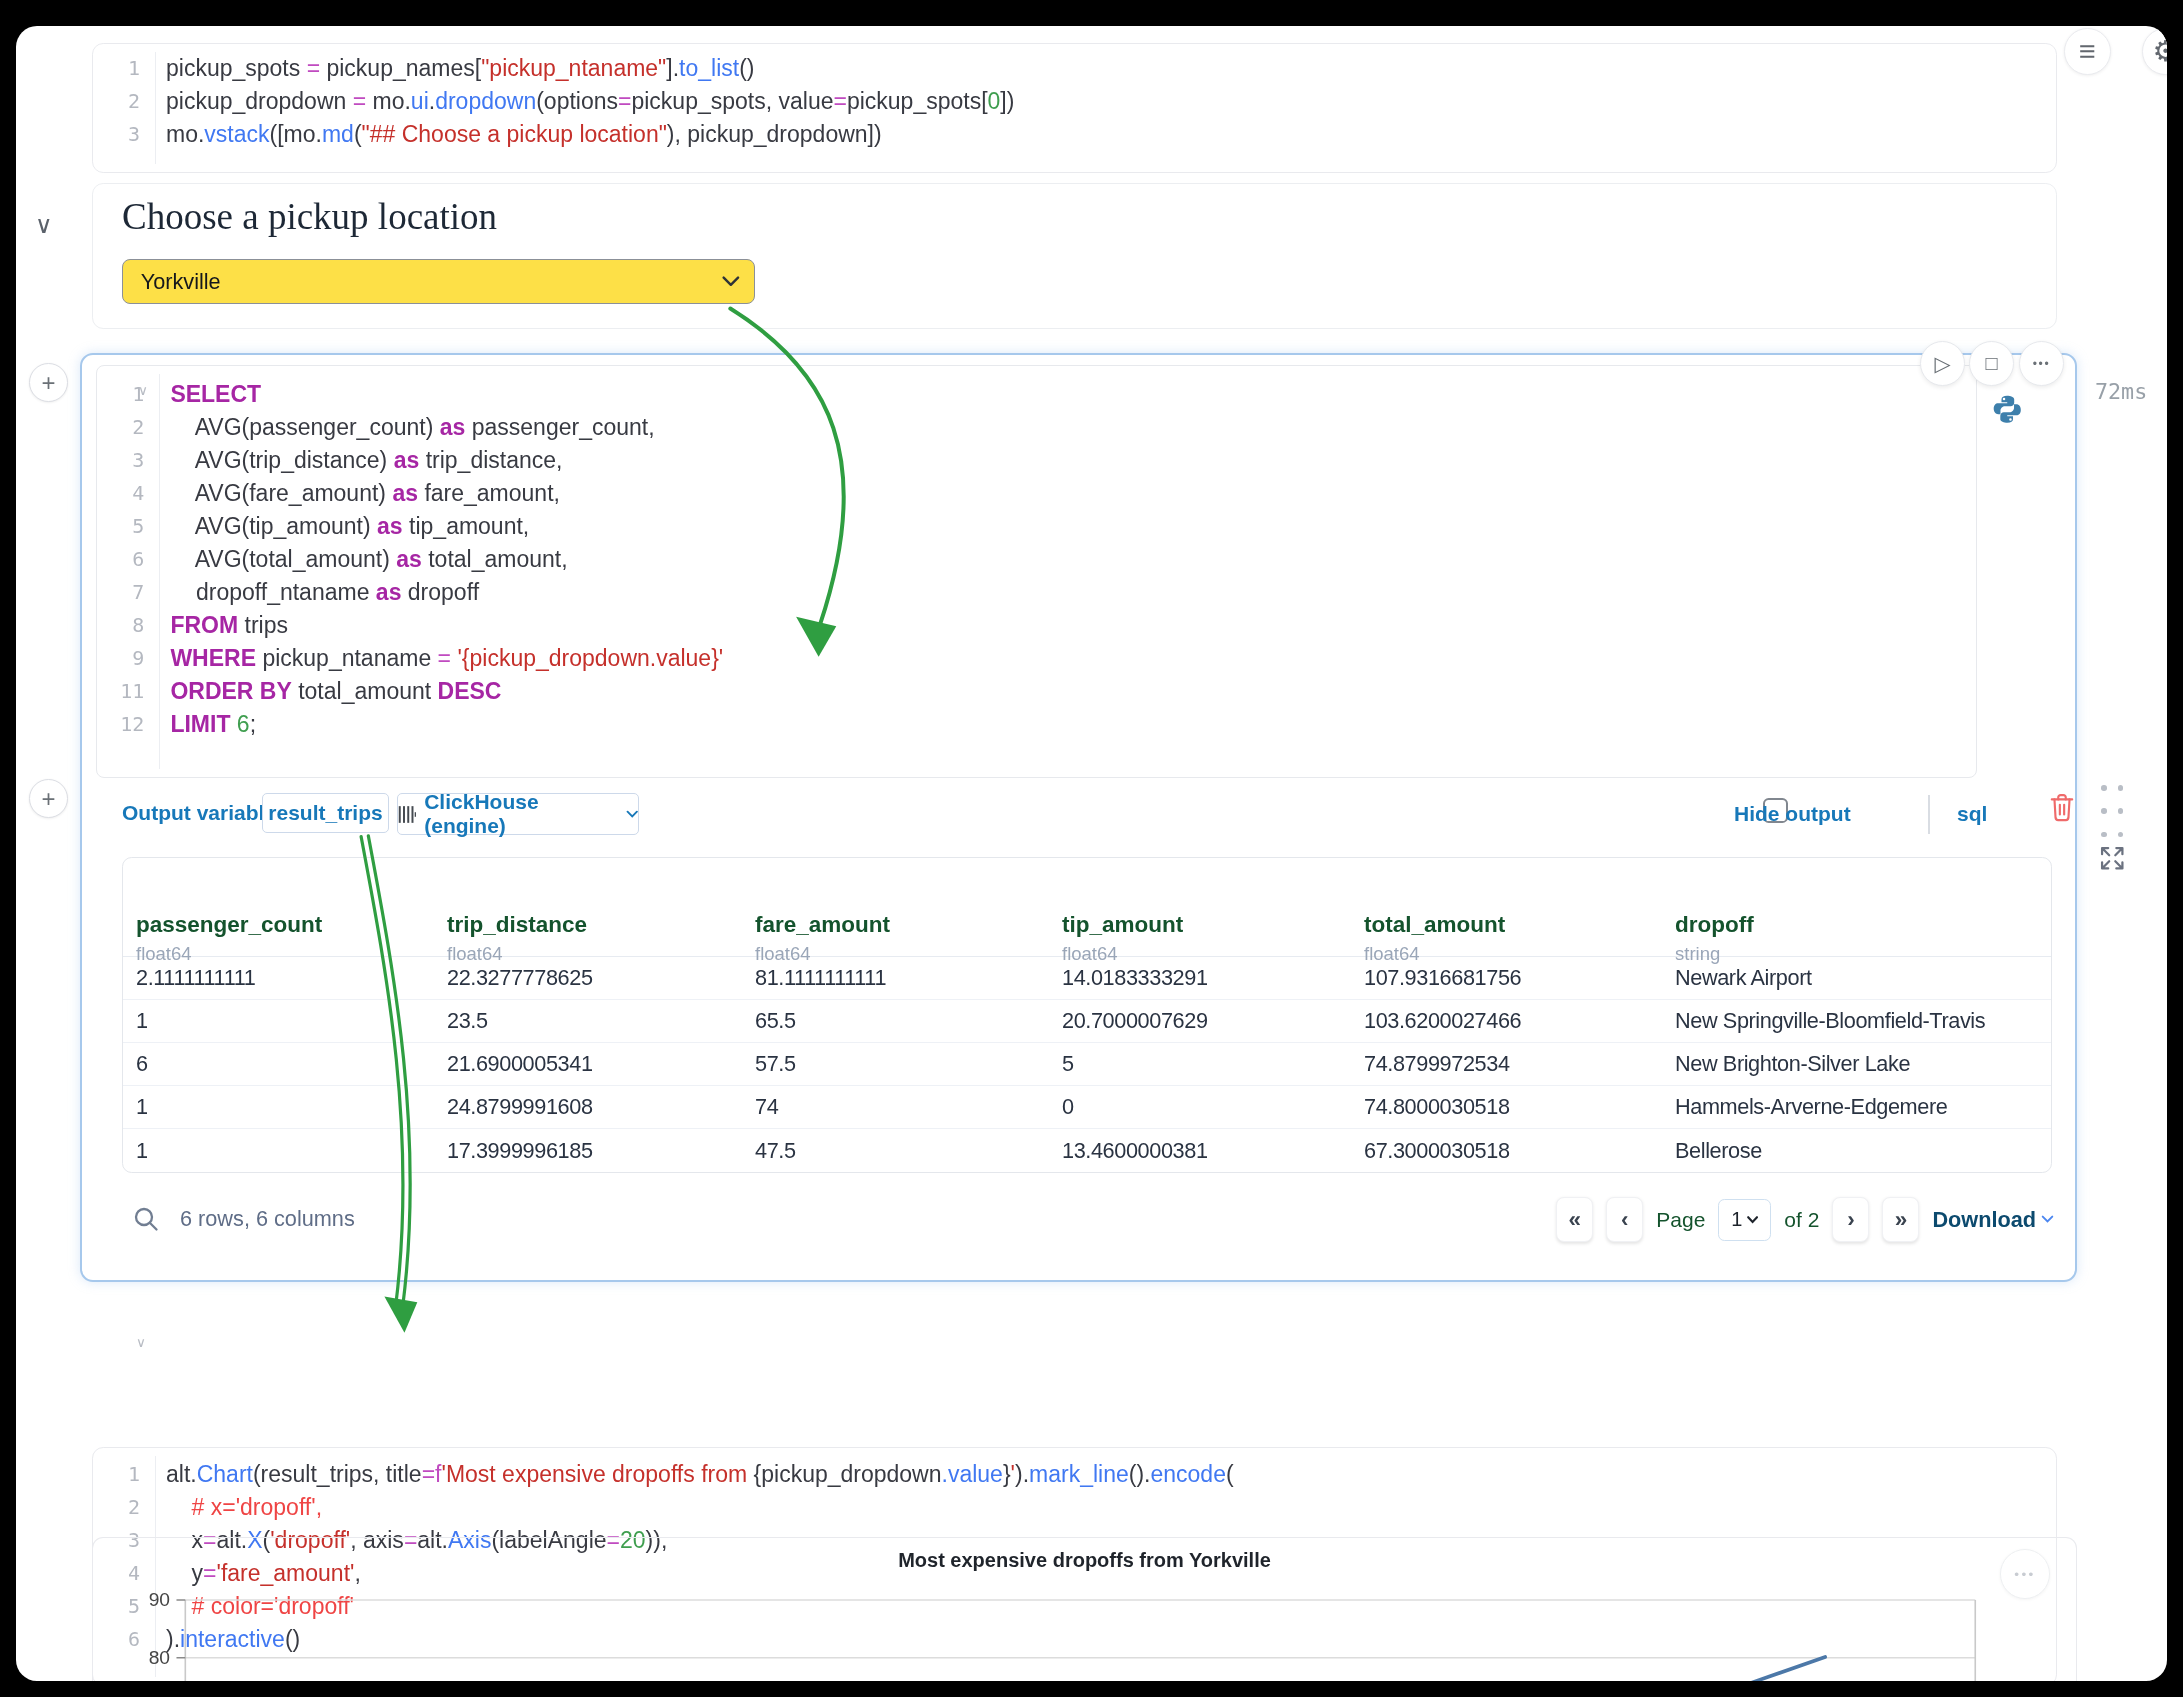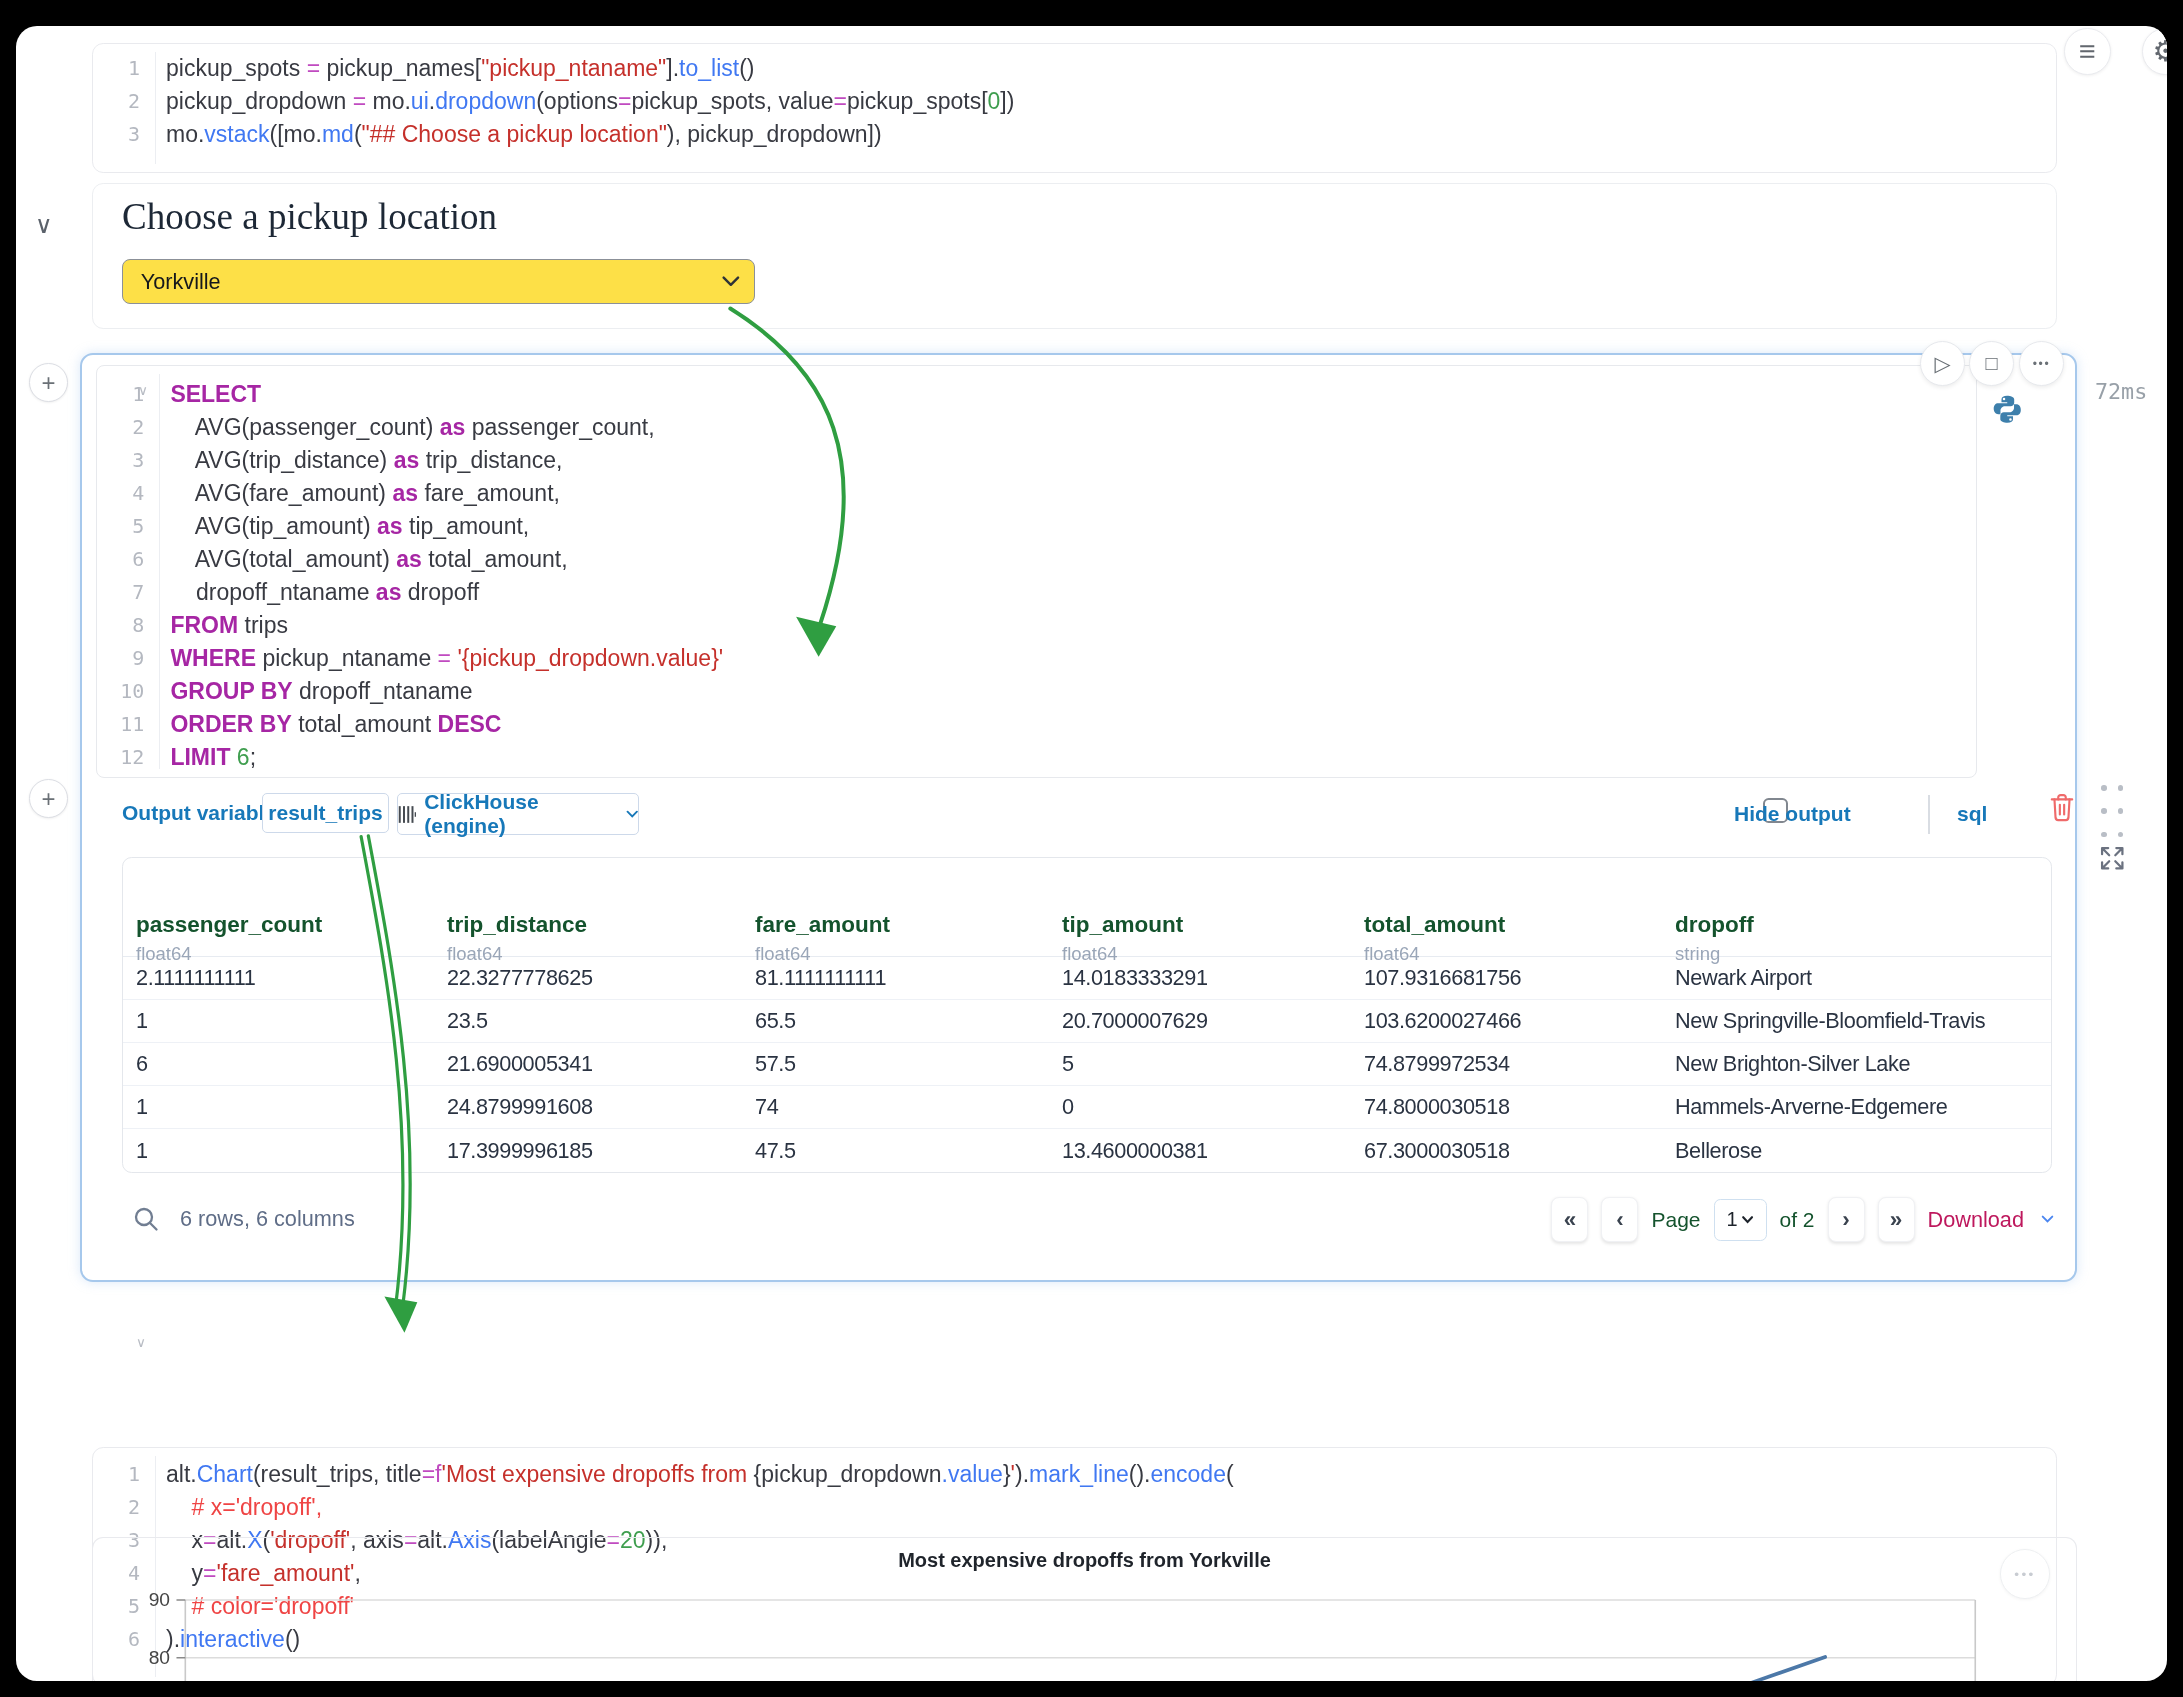--- a/index.html
+++ b/index.html
@@ -90,21 +90,21 @@
 
   #tfoot-left { position:absolute; left:51px; top:844px; height:40px; display:flex; align-items:center; gap:21px; }
   #tfoot-summary { font-size:21.7px; color:#5f6d87; }
   #pag { position:absolute; right:21px; top:841px; height:47px; display:flex; align-items:center; gap:13px; }
   .pg-btn { width:37px; height:45px; background:#fff; border:0.8px solid #f0f1f4; border-radius:8px;
     box-shadow:0 1.6px 3.2px rgba(0,0,0,.10); display:flex; align-items:center; justify-content:center;
     font-size:22.5px; font-weight:bold; color:#3a434f; }
   .pg-txt { font-size:21px; color:#14532d; }
   #page-select { width:53px; height:42px; border:1.6px solid #cfe0f0; border-radius:6.4px; background:#fff;
     display:flex; align-items:center; justify-content:center; gap:4.8px; font-size:20px; color:#1d232b; }
-  #download { display:flex; align-items:center; gap:17px; color:#be185d; font-weight:normal; font-size:21.7px; }
+  #download { display:flex; align-items:center; gap:5px; color:#0c4a6e; font-weight:bold; font-size:21.7px; }
 
   
   #cell-chart { left:76px; top:1291px; width:1965px; height:239px; padding-top:9.6px; }
   #chart-out { position:absolute; left:76px; top:1511px; width:1985px; height:144px;
     border:1.6px solid #e9eaee; border-bottom:none; border-radius:11.2px 11.2px 0 0; overflow:hidden; }
   #chart-title { position:absolute; left:0; right:0; top:11.2px; text-align:center;
     font-size:20px; font-weight:bold; color:#1f242b; }
   #chart-more { position:absolute; left:1907px; top:11.2px; width:50px; height:50px; border-radius:50%;
     background:#fff; border:1.6px solid #eef0f2; box-shadow:0 0.8px 3.2px rgba(0,0,0,.05);
     display:flex; align-items:center; justify-content:center; color:#c8ccd2;
@@ -190,24 +190,20 @@
             <span class="ln">7</span>
             <span class="ct"><span class="tk-t">    dropoff_ntaname </span><span class="tk-k">as</span><span class="tk-t"> dropoff</span></span>
           </div>
           <div class="cl">
             <span class="ln">8</span>
             <span class="ct"><span class="tk-k">FROM</span><span class="tk-t"> trips</span></span>
           </div>
           <div class="cl">
             <span class="ln">9</span>
             <span class="ct"><span class="tk-k">WHERE</span><span class="tk-t"> pickup_ntaname </span><span class="tk-o">=</span><span class="tk-t"> </span><span class="tk-s">'{pickup_dropdown.value}'</span></span>
-          </div>
-          <div class="cl">
-            <span class="ln">10</span>
-            <span class="ct"><span class="tk-k">GROUP BY</span><span class="tk-t"> dropoff_ntaname</span></span>
           </div>
           <div class="cl">
             <span class="ln">11</span>
             <span class="ct"><span class="tk-k">ORDER BY</span><span class="tk-t"> total_amount </span><span class="tk-k">DESC</span></span>
           </div>
           <div class="cl">
             <span class="ln">12</span>
             <span class="ct"><span class="tk-k">LIMIT</span><span class="tk-t"> </span><span class="tk-n">6</span><span class="tk-t">;</span></span>
           </div>
         </div>

